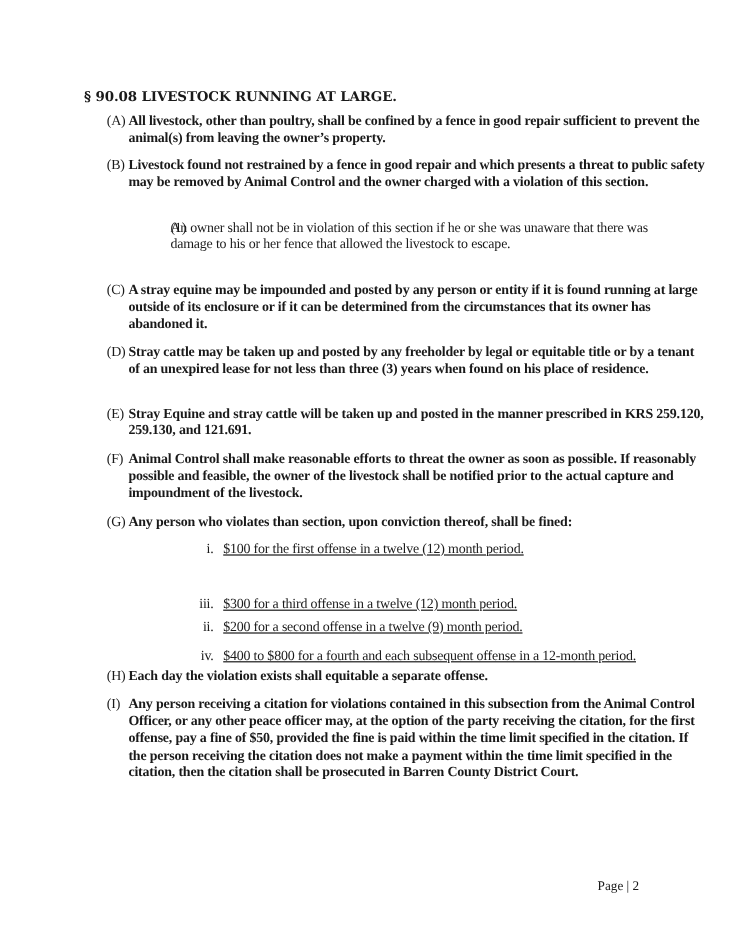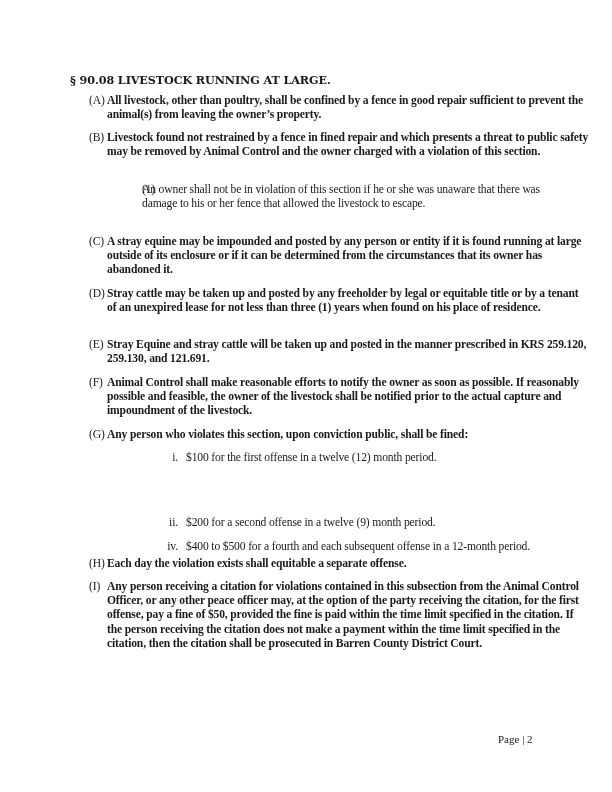--- a/index.html
+++ b/index.html
@@ -17,87 +17,91 @@
     font-family: "Liberation Serif", serif;
   }
   .para .lbl { position: absolute; left: 0; top: 0; }
   .para .txt { display: block; }
   .p-main { left: 89px; width: 500px; }
   .p-main .txt { margin-left: 18px; font-weight: bold; }
   .p-sub { left: 142px; width: 420px; }
   .p-sub .txt { margin-left: 0; }
   .p-roman { left: 150px; width: 420px; }
   .p-roman .lbl { width: 28px; text-align: right; }
-  .p-roman .txt { margin-left: 36px; }
+  .p-roman .txt { margin-left: 36px; text-decoration: underline; }
   .footer {
     position: absolute; left: 498px; top: 733px; font-size: 11px;
     font-family: "Liberation Serif", serif;
   }
   .p-main, .p-sub, .p-roman { font-size: 11.6px; }
 </style>
 </head>
 <body>
 
 <div class="page">
   <div class="title">§ 90.08 LIVESTOCK RUNNING AT LARGE.</div>
 
   <div class="para p-main" style="top:94px;">
     <span class="lbl">(A)</span>
     <span class="txt">All livestock, other than poultry, shall be confined by a fence in good repair sufficient to prevent the animal(s) from leaving the owner’s property.</span>
   </div>
 
   <div class="para p-main" style="top:131px;">
     <span class="lbl">(B)</span>
-    <span class="txt">Livestock found not restrained by a fence in fined repair and which presents a threat to public safety may be removed by Animal Control and the owner charged with a violation of this section.</span>
+    <span class="txt">Livestock found not restrained by a fence in good repair and which presents a threat to public safety may be removed by Animal Control and the owner charged with a violation of this section.</span>
   </div>
 
   <div class="para p-sub" style="top:183px;">
     <span class="lbl">(1)</span>
     <span class="txt">An owner shall not be in violation of this section if he or she was unaware that there was damage to his or her fence that allowed the livestock to escape.</span>
   </div>
 
   <div class="para p-main" style="top:235px;">
     <span class="lbl">(C)</span>
     <span class="txt">A stray equine may be impounded and posted by any person or entity if it is found running at large outside of its enclosure or if it can be determined from the circumstances that its owner has abandoned it.</span>
   </div>
 
   <div class="para p-main" style="top:287px;">
     <span class="lbl">(D)</span>
-    <span class="txt">Stray cattle may be taken up and posted by any freeholder by legal or equitable title or by a tenant of an unexpired lease for not less than three (1) years when found on his place of residence.</span>
+    <span class="txt">Stray cattle may be taken up and posted by any freeholder by legal or equitable title or by a tenant of an unexpired lease for not less than three (3) years when found on his place of residence.</span>
   </div>
 
   <div class="para p-main" style="top:338px;">
     <span class="lbl">(E)</span>
     <span class="txt">Stray Equine and stray cattle will be taken up and posted in the manner prescribed in KRS 259.120, 259.130, and  121.691.</span>
   </div>
 
   <div class="para p-main" style="top:376px;">
     <span class="lbl">(F)</span>
-    <span class="txt">Animal Control shall make reasonable efforts to notify the owner as soon as possible.  If reasonably possible and feasible, the owner of the livestock shall be notified prior to the actual capture and impoundment of the livestock.</span>
+    <span class="txt">Animal Control shall make reasonable efforts to threat the owner as soon as possible.  If reasonably possible and feasible, the owner of the livestock shall be notified prior to the actual capture and impoundment of the livestock.</span>
   </div>
 
   <div class="para p-main" style="top:428px;">
     <span class="lbl">(G)</span>
-    <span class="txt">Any person who violates this section, upon conviction public, shall be fined:</span>
+    <span class="txt">Any person who violates than section, upon conviction thereof, shall be fined:</span>
   </div>
 
   <div class="para p-roman" style="top:451px;">
     <span class="lbl">i.</span>
     <span class="txt">$100 for the first offense in a twelve (12) month period.</span>
   </div>
 
   <div class="para p-roman" style="top:484px;margin-top:32px;">
     <span class="lbl">ii.</span>
     <span class="txt">$200 for a second offense in a twelve (9) month period.</span>
   </div>
 
+  <div class="para p-roman" style="top:497px;">
+    <span class="lbl">iii.</span>
+    <span class="txt">$300 for a third offense in a twelve (12) month period.</span>
+  </div>
 
   <div class="para p-roman" style="top:540px;">
     <span class="lbl">iv.</span>
-    <span class="txt">$400 to $500 for a fourth and each subsequent offense in a 12-month period.</span>
+    <span class="txt">$400 to $800 for a fourth and each subsequent offense in a 12-month period.</span>
   </div>
 
   <div class="para p-main" style="top:557px;">
     <span class="lbl">(H)</span>
     <span class="txt">Each day the violation exists shall equitable a separate offense.</span>
   </div>
 
   <div class="para p-main" style="top:580px;">
     <span class="lbl">(I)</span>
     <span class="txt">Any person receiving a citation for violations contained in this subsection from the Animal Control Officer, or any other peace officer may, at the option of the party receiving the citation, for the first offense, pay a fine of $50, provided the fine is paid within the time limit specified in the citation. If the person receiving the citation does not make a payment within the time limit specified in the citation, then the citation shall be prosecuted in Barren County District Court.</span>

